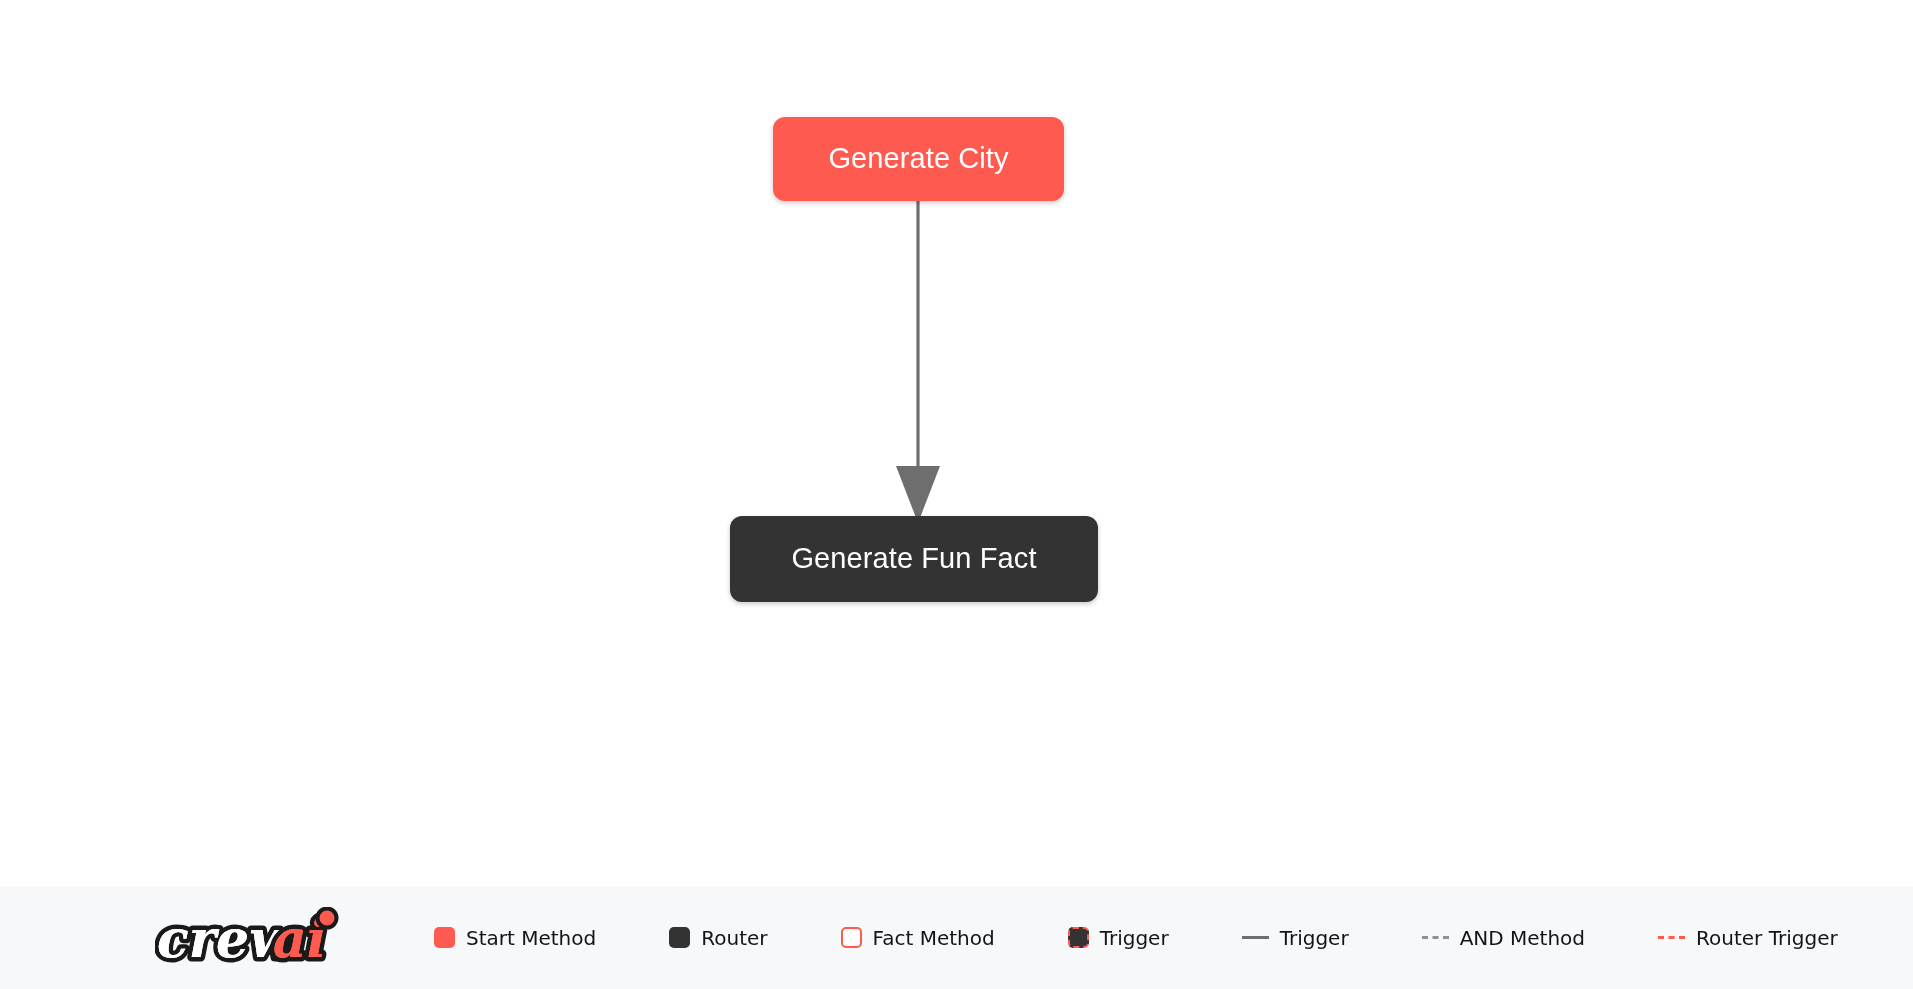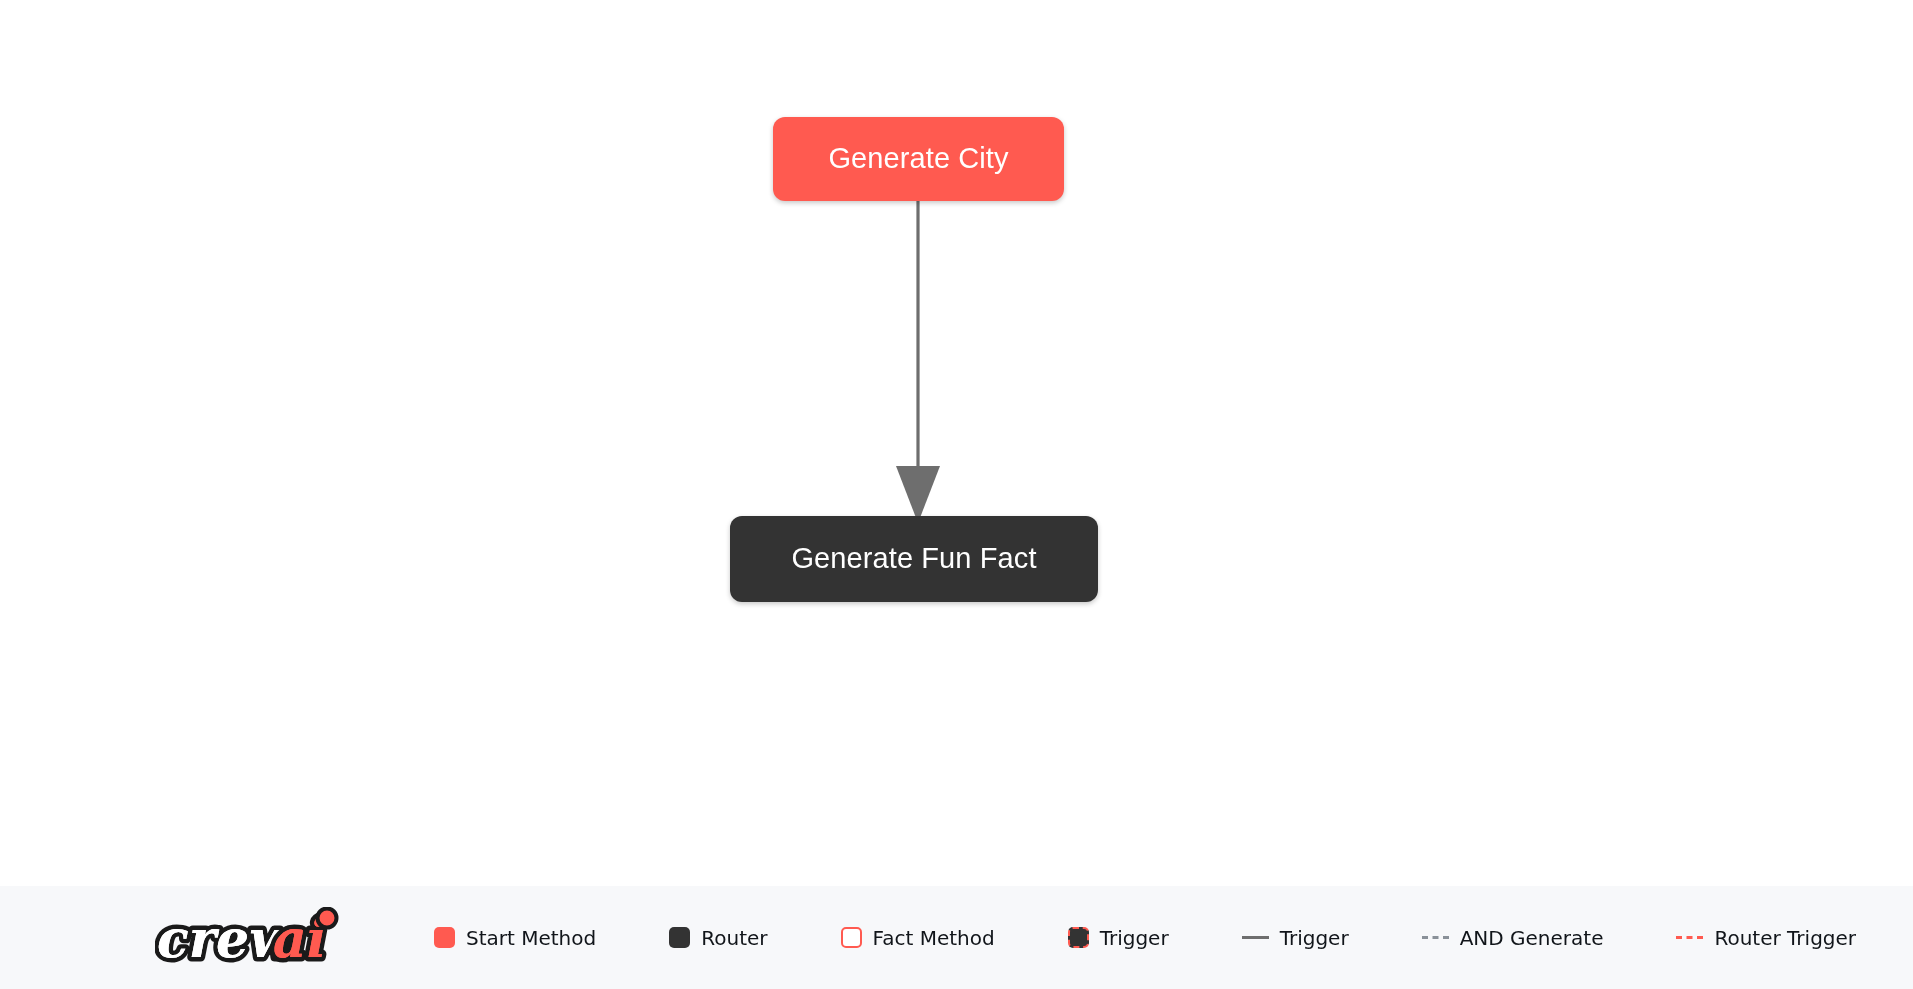--- a/index.html
+++ b/index.html
@@ -205,21 +205,21 @@
       <span class="legend-label">Trigger</span>
     </div>
 
     <div class="legend-item">
       <span class="legend-line ln-trigger"></span>
       <span class="legend-label">Trigger</span>
     </div>
 
     <div class="legend-item">
       <span class="legend-line ln-and-trigger"></span>
-      <span class="legend-label">AND Generate</span>
+      <span class="legend-label">AND Method</span>
     </div>
 
     <div class="legend-item">
       <span class="legend-line ln-router-trig"></span>
       <span class="legend-label">Router Trigger</span>
     </div>
 
   </div>
 </div>
 

